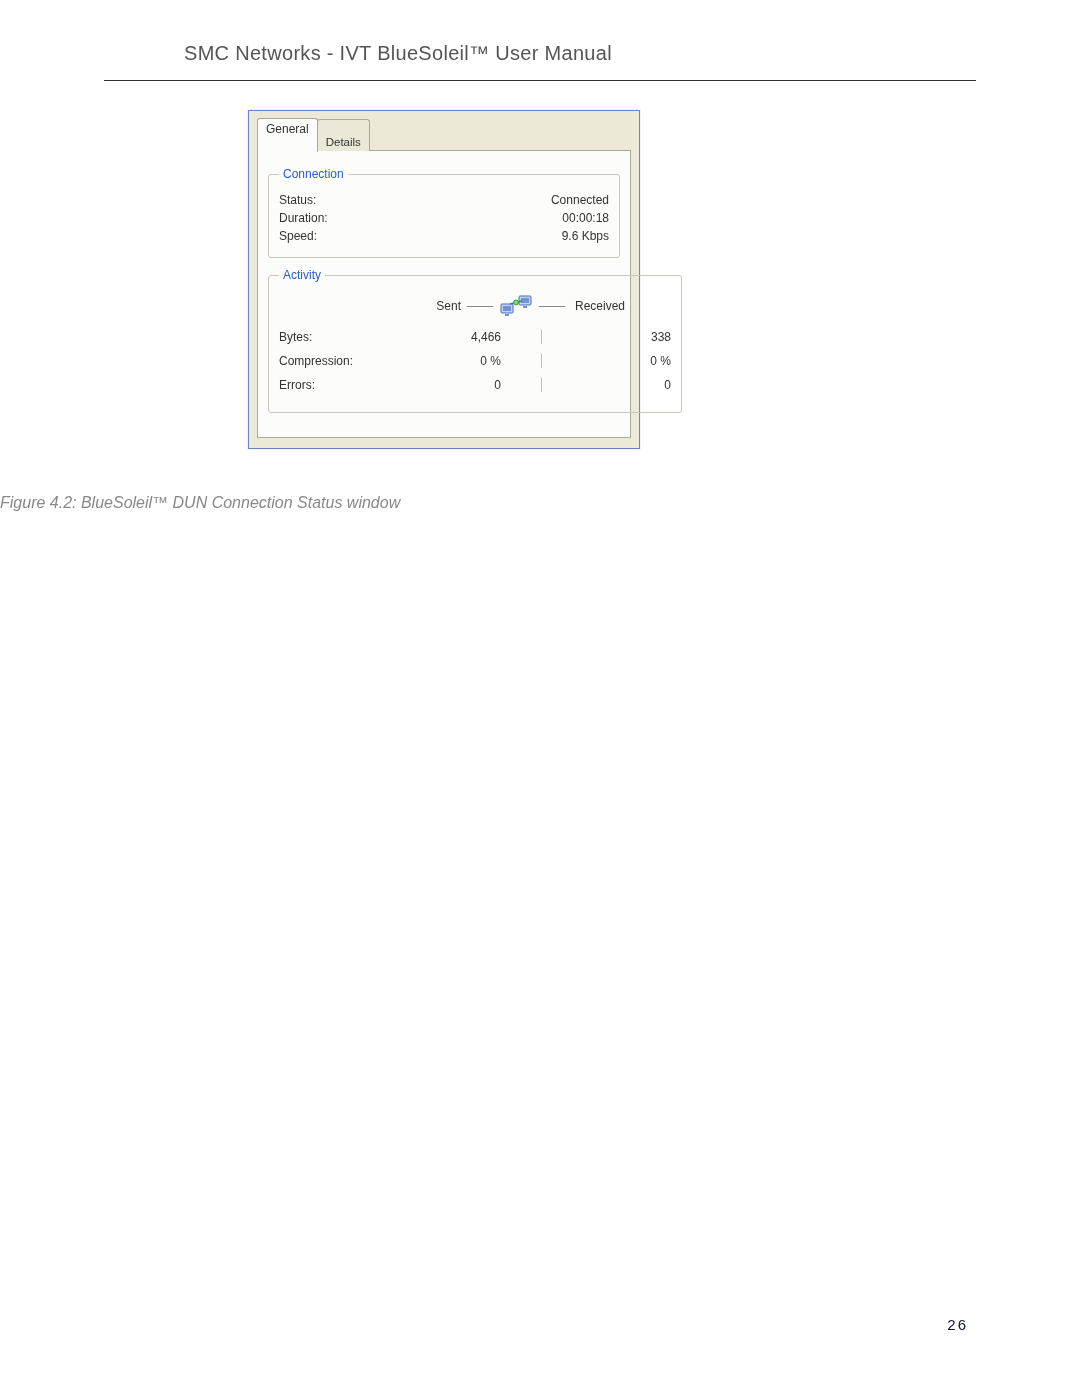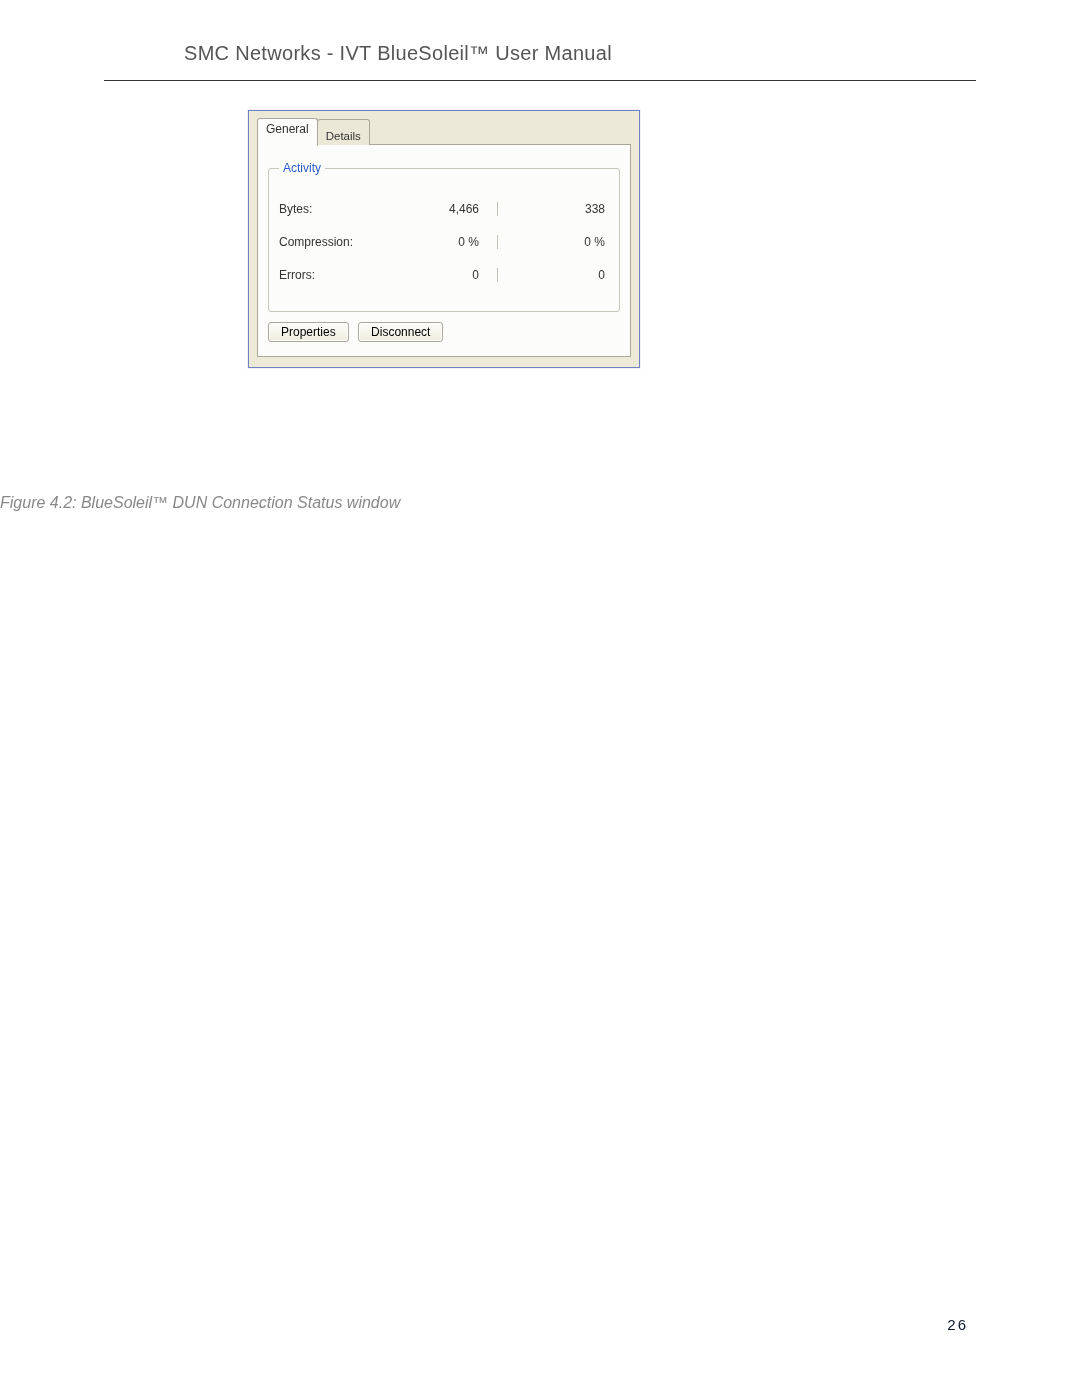--- a/index.html
+++ b/index.html
@@ -100,21 +100,21 @@
   }
   .tab.active{
     background:#fcfcfa;
     position:relative;
     top:1px;
     padding-top:3px;
   }
   .tab.inactive{
     background:#ebe8d7;
     font-size:11.5px;
-    padding-top:10px;
+    padding-top:16px;
     margin-top:2px;
   }
   .tabpanel{
     border:1px solid #aca899;
     background:#fcfcfa;
     padding:10px 10px 14px 10px;
     position:relative;
     z-index:1;
     margin-top:-1px;
   }
@@ -139,21 +139,21 @@
     margin:2px 0 6px 0;
     font-size:12px;
   }
   .activity-head .dash{
     width:26px;border-top:1px solid #888;margin:0 6px;
   }
   .activity-head .icon-net{
     width:34px;height:28px;flex:none;
   }
   .act-row{
-    display:flex;font-size:12px;margin:19px 0;
+    display:flex;font-size:12px;margin:10px 0;gap:22px;
   }
   .act-row .lab{width:110px;}
   .act-row .sent{width:90px;text-align:right;}
   .act-row .sep{
     width:36px;display:flex;justify-content:center;
   }
   .act-row .sep div{
     width:1px;height:14px;background:#bfbfb5;
   }
   .act-row .recv{width:90px;text-align:right;}
@@ -188,24 +188,58 @@
 
   <div class="client">
 
     <div class="tabstrip">
       <div class="tab active">General</div>
       <div class="tab inactive">Details</div>
     </div>
 
     <div class="tabpanel">
 
+      <fieldset class="grp">
+        <legend>Connection</legend>
+        <div class="row">
+          <span class="lab">Status:</span>
+          <span class="val">Connected</span>
+        </div>
+        <div class="row">
+          <span class="lab">Duration:</span>
+          <span class="val">00:00:18</span>
+        </div>
+        <div class="row">
+          <span class="lab">Speed:</span>
+          <span class="val">9.6 Kbps</span>
+        </div>
+      </fieldset>
 
       <fieldset class="grp">
         <legend>Activity</legend>
 
+        <div class="activity-head">
+          <span style="width:110px;"></span>
+          <span style="width:44px;text-align:right">Sent</span>
+          <span class="dash"></span>
+          <span class="icon-net">
+            <svg viewBox="0 0 34 28">
+              <rect x="2" y="12" width="12" height="9" rx="1" fill="#c7d3ea" stroke="#4a6fb3"></rect>
+              <rect x="4" y="14" width="8" height="5" fill="#6f93d9"></rect>
+              <rect x="6" y="22" width="4" height="2" fill="#6f93d9"></rect>
+              <rect x="20" y="4" width="12" height="9" rx="1" fill="#c7d3ea" stroke="#4a6fb3"></rect>
+              <rect x="22" y="6" width="8" height="5" fill="#6f93d9"></rect>
+              <rect x="24" y="14" width="4" height="2" fill="#6f93d9"></rect>
+              <line x1="11" y1="12" x2="23" y2="9" stroke="#4a6fb3" stroke-width="1.4"></line>
+              <circle cx="17" cy="10.5" r="2.4" fill="#6fe16f" stroke="#2fa52f"></circle>
+            </svg>
+          </span>
+          <span class="dash"></span>
+          <span style="width:68px;text-align:left;padding-left:4px">Received</span>
+        </div>
 
         <div class="act-row">
           <span class="lab">Bytes:</span>
           <span class="sent">4,466</span>
           <span class="sep">
               <div></div>
             </span>
           <span class="recv">338</span>
         </div>
         <div class="act-row">
@@ -219,24 +253,20 @@
         <div class="act-row">
           <span class="lab">Errors:</span>
           <span class="sent">0</span>
           <span class="sep">
               <div></div>
             </span>
           <span class="recv">0</span>
         </div>
       </fieldset>
 
-      <div class="panel-btns">
-        <button class="btn">Properties</button>
-        <button class="btn">Disconnect</button>
-      </div>
     </div>
 
 
   </div>
 </div>
 
 <div class="figure-caption">Figure 4.2: BlueSoleil™ DUN Connection Status window</div>
 <div class="page-number">26</div>
 
 </body></html>

